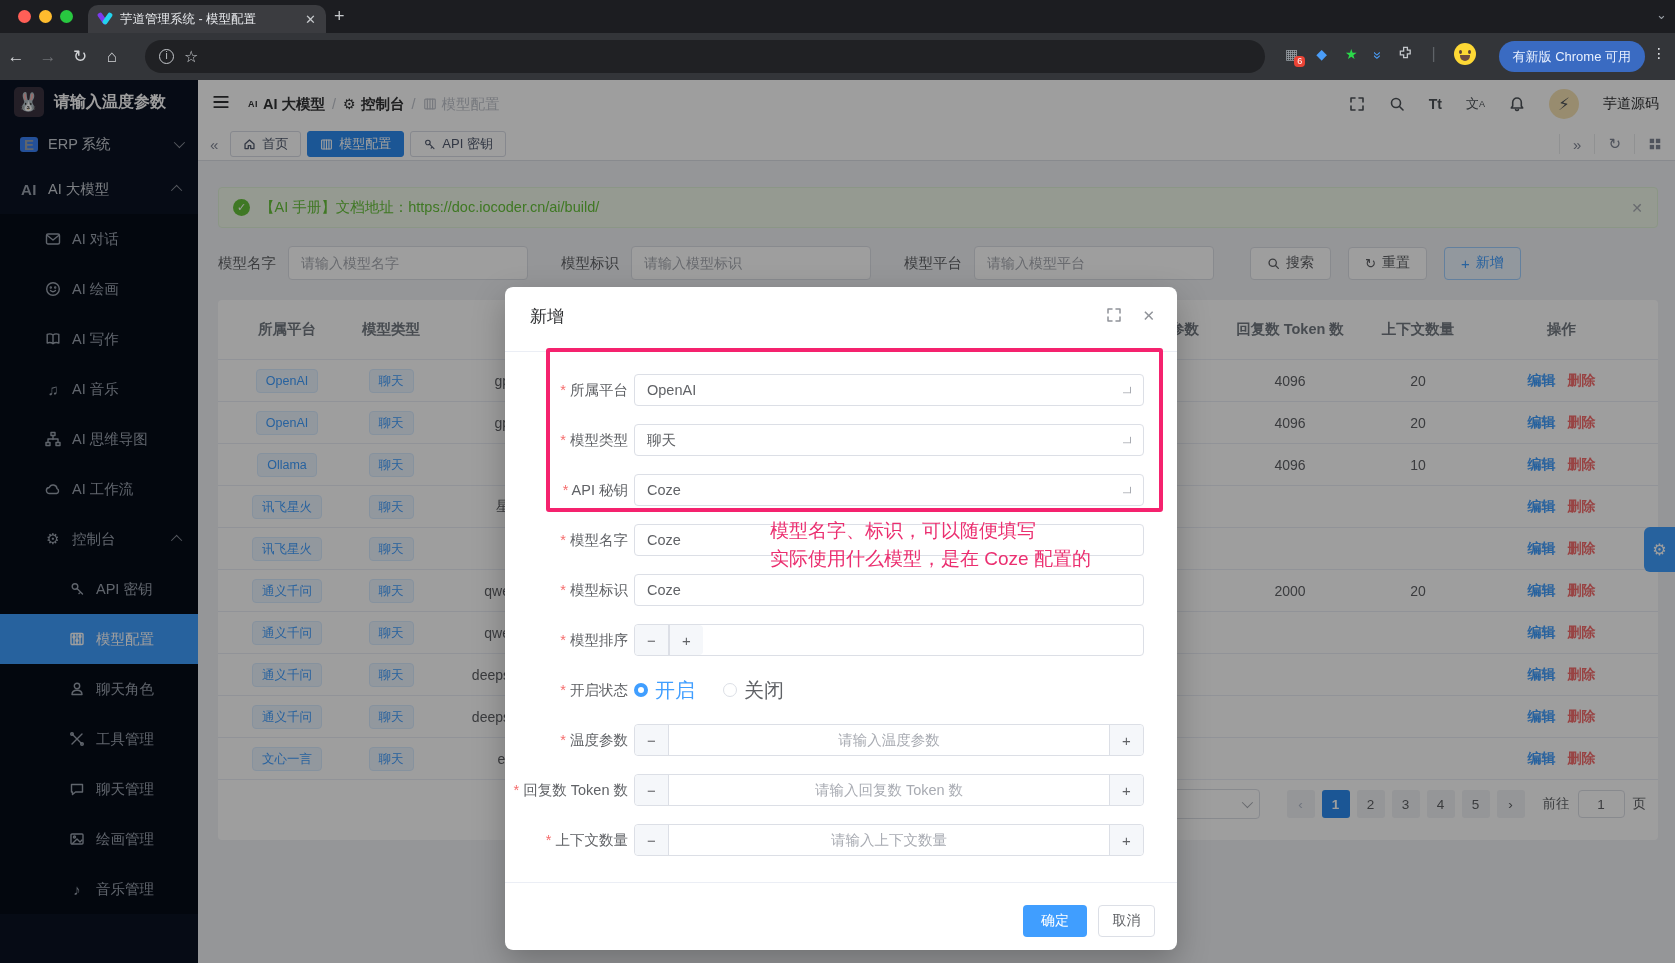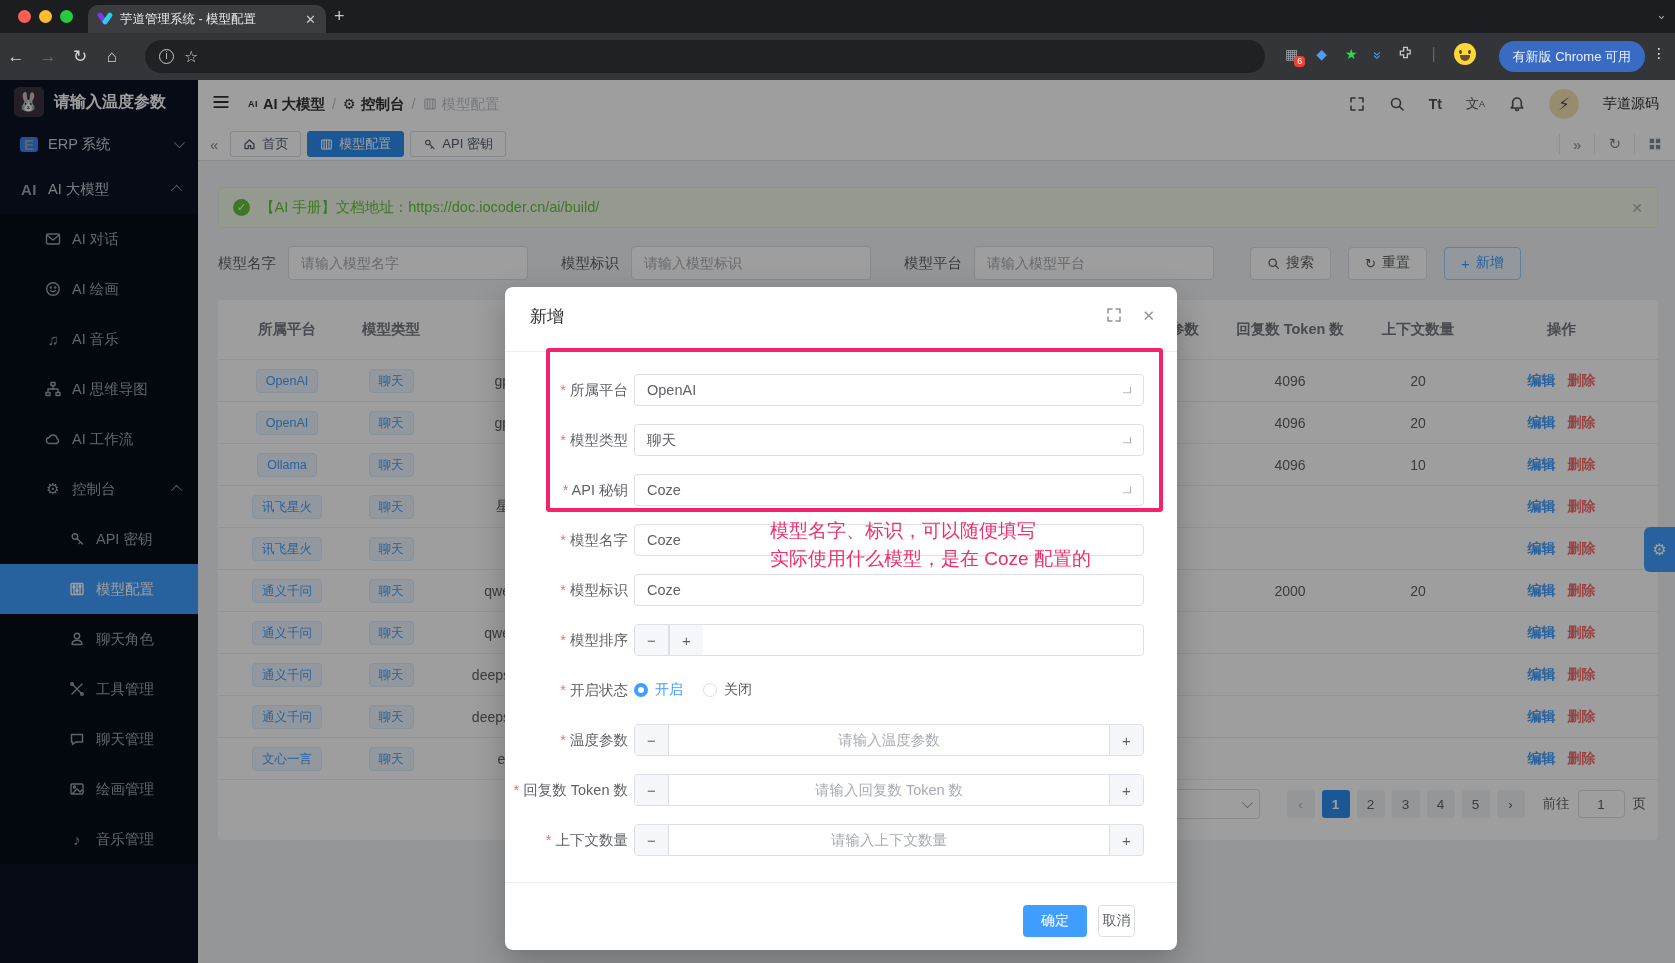--- a/index.html
+++ b/index.html
@@ -125,30 +125,30 @@
   .req::before { content:"* "; color:#f56c6c; }
   .fctrl { position:absolute; left:129px; width:510px; height:32px; border:1px solid #dcdfe6; border-radius:4px; background:#fff; font-size:14.5px; color:#606266; display:flex; align-items:center; padding:0 12px; }
   .fctrl .chevd { margin-left:auto; color:#a8abb2; font-size:11px; transform:scaleY(.8); }
   input.fctrl { font-family:inherit; display:block; line-height:30px; }
   .stepper { position:absolute; left:129px; width:510px; height:32px; border:1px solid #dcdfe6; border-radius:4px; background:#fff; display:flex; }
   .step-btn { width:34px; background:#f5f7fa; color:#606266; display:flex; align-items:center; justify-content:center; font-size:15px; }
   .step-btn.minus { border-right:1px solid #dcdfe6; border-radius:4px 0 0 4px; }
   .step-btn.plus { border-left:1px solid #dcdfe6; border-radius:0 4px 4px 0; }
   .step-val { flex:1; text-align:center; font-size:14.5px; color:#606266; border:none; outline:none; font-family:inherit; background:transparent;}
   .step-val::placeholder { color:#a8abb2; }
-  .radio-line { position:absolute; left:129px; height:32px; display:flex; align-items:center; gap:20px; font-size:14px; }
+  .radio-line { position:absolute; left:129px; height:32px; display:flex; align-items:center; gap:28px; font-size:20px; }
   .radio { display:flex; align-items:center; gap:7px; }
   .rdot { width:14px; height:14px; border-radius:50%; border:1px solid #dcdfe6; background:#fff; }
   .radio.sel .rdot { border:4px solid #409eff; }
   .radio.sel span { color:#409eff; }
   .radio span { color:#606266; }
   .m-foot-line { position:absolute; left:0; right:0; top:595px; border-top:1px solid #ebeef5; }
   .mbtn { position:absolute; top:618px; height:32px; border-radius:4px; font-size:14px; display:flex; align-items:center; justify-content:center; font-family:inherit; }
   .mbtn.ok { left:518px; width:64px; background:#409eff; color:#fff; border:none; }
-  .mbtn.cancel { left:593px; width:37px; background:#fff; color:#606266; border:1px solid #dcdfe6; }
+  .mbtn.cancel { left:593px; width:57px; background:#fff; color:#606266; border:1px solid #dcdfe6; }
 
   .pink-rect { position:absolute; left:41px; top:61px; width:617px; height:164px; border:4px solid #f5226e; border-radius:3px; z-index:10; pointer-events:none; }
   .anno { position:absolute; left:265px; top:230px; color:#eb2f70; font-size:19px; line-height:28px; font-weight:500; z-index:10; white-space:nowrap; }
 
   .chev-down-css { display:inline-block; width:8px; height:8px; border-right:1.5px solid currentColor; border-bottom:1.5px solid currentColor; transform:rotate(45deg) translateY(-2px); }
   .chev-up-css { display:inline-block; width:8px; height:8px; border-right:1.5px solid currentColor; border-bottom:1.5px solid currentColor; transform:rotate(-135deg) translateY(-2px); }
 </style>
 </head>
 <body>
 
@@ -231,20 +231,28 @@
         <div class="mi lv2">
           <span class="ic">
               <svg class="lic" viewBox="0 0 16 16">
                 <circle cx="8" cy="8" r="6.3"></circle>
                 <circle cx="5.8" cy="6.5" r="0.5"></circle>
                 <circle cx="10.2" cy="6.5" r="0.5"></circle>
                 <path d="M5.5 9.5q2.5 2.3 5 0"></path>
               </svg>
             </span>
           <span>AI 绘画</span>
+        </div>
+        <div class="mi lv2">
+          <span class="ic">
+              <svg class="lic" viewBox="0 0 16 16">
+                <path d="M8 4C6.5 2.8 4 2.7 2.2 3.3V12c1.8-.6 4.3-.5 5.8.8 1.5-1.3 4-1.4 5.8-.8V3.3C12 2.7 9.5 2.8 8 4zM8 4v8.8"></path>
+              </svg>
+            </span>
+          <span>AI 写作</span>
         </div>
         <div class="mi lv2">
           <span class="ic">♫</span>
           <span>AI 音乐</span>
         </div>
         <div class="mi lv2">
           <span class="ic">
               <svg class="lic" viewBox="0 0 16 16">
                 <rect x="6" y="1.5" width="4" height="3"></rect>
                 <rect x="1" y="11.5" width="4" height="3"></rect>

